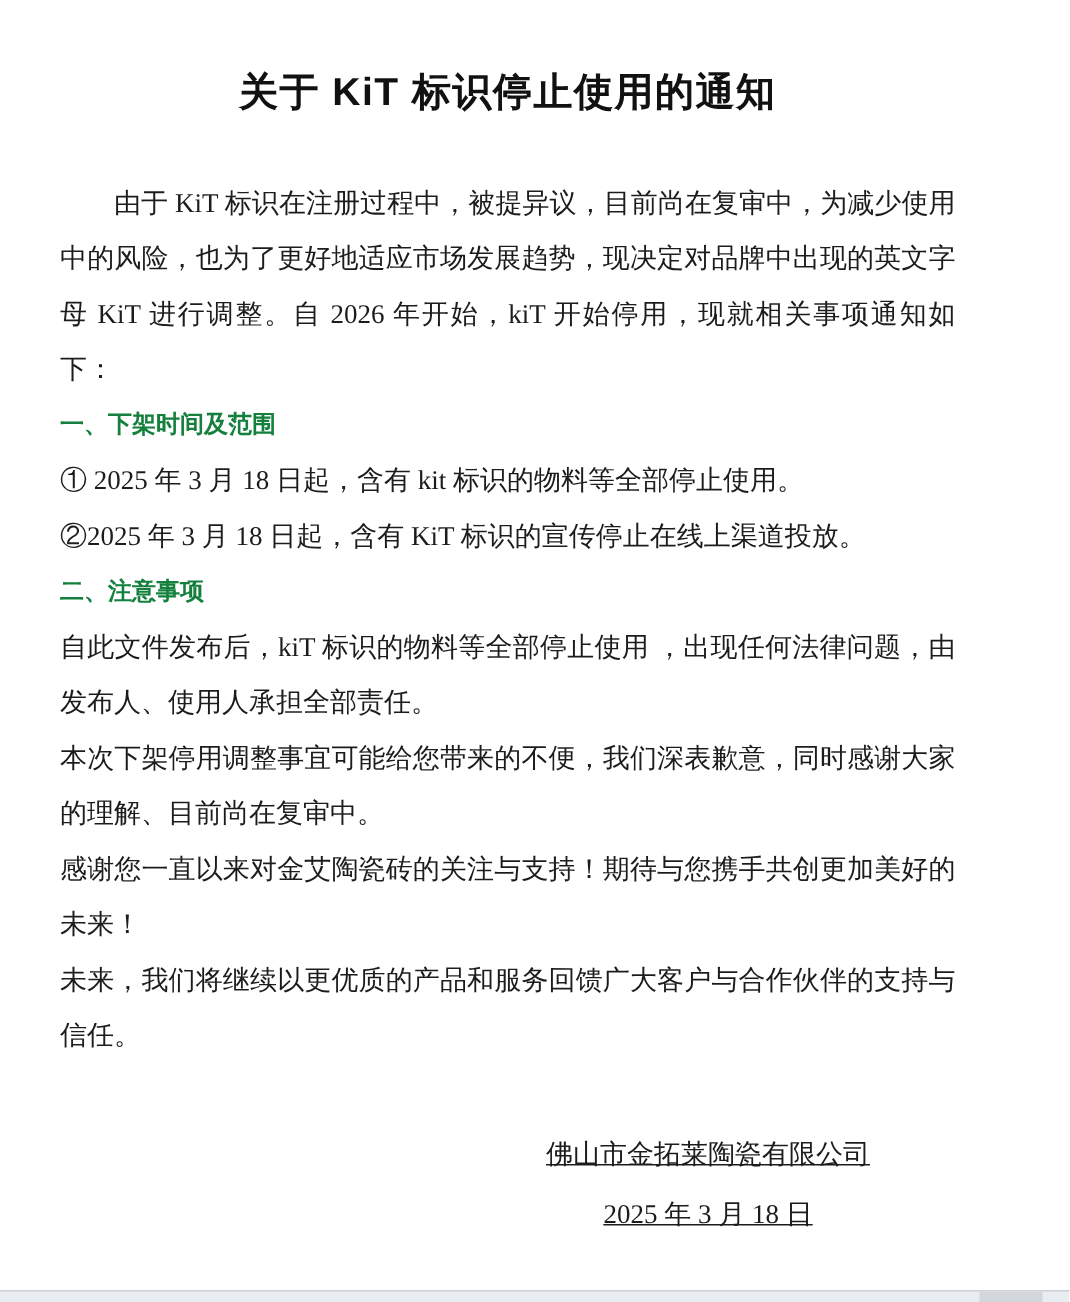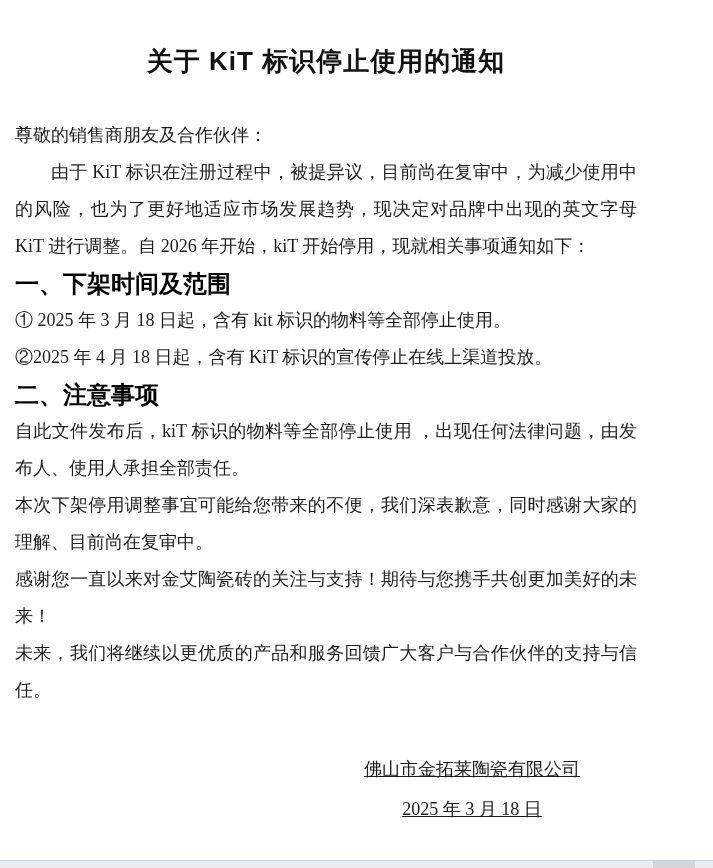--- a/index.html
+++ b/index.html
@@ -11,21 +11,21 @@
     height: 868px;
     background: #ffffff;
     color: #1c1c1c;
     font-family: "Liberation Serif", "DejaVu Serif", serif;
     overflow: hidden;
     position: relative;
   }
   .page {
     box-sizing: border-box;
     width: 668px;
-    padding: 44px 31px 0 15px;
+    padding: 44px 31px 0 40px;
   }
   .doc-title {
     margin: 0 0 38px 0;
     text-align: center;
     font-family: "Liberation Sans", "DejaVu Sans", sans-serif;
     font-size: 26px;
     font-weight: bold;
     letter-spacing: 1px;
     color: #111111;
   }
@@ -39,24 +39,24 @@
   }
   .salutation {
     margin: 0;
   }
   .indent-first {
     text-indent: 2em;
   }
   .sec-heading {
     margin: 0;
     font-family: "Liberation Sans", "DejaVu Sans", sans-serif;
-    font-size: 24px;
+    font-size: 16px;
     font-weight: bold;
     line-height: 37px;
-    color: #000000;
+    color: #15803d;
   }
   .signature-wrap {
     margin-top: 40px;
     padding-right: 57px;
     text-align: right;
   }
   .signature {
     display: inline-block;
     text-align: center;
     text-decoration: underline;
@@ -86,29 +86,28 @@
 </style>
 </head>
 <body>
 
 <div class="page">
 
   <h1 class="doc-title">关于 KiT 标识停止使用的通知</h1>
 
   <div class="body-text">
 
-    <p class="salutation">尊敬的销售商朋友及合作伙伴：</p>
 
     <p class="indent-first">由于 KiT 标识在注册过程中，被提异议，目前尚在复审中，为减少使用中的风险，也为了更好地适应市场发展趋势，现决定对品牌中出现的英文字母 KiT 进行调整。自 2026 年开始，kiT 开始停用，现就相关事项通知如下：</p>
 
     <h2 class="sec-heading">一、下架时间及范围</h2>
 
     <p>① 2025 年 3 月 18 日起，含有 kit 标识的物料等全部停止使用。</p>
 
-    <p>②2025 年 4 月 18 日起，含有 KiT 标识的宣传停止在线上渠道投放。</p>
+    <p>②2025 年 3 月 18 日起，含有 KiT 标识的宣传停止在线上渠道投放。</p>
 
     <h2 class="sec-heading">二、注意事项</h2>
 
     <p>自此文件发布后，kiT 标识的物料等全部停止使用 ，出现任何法律问题，由发布人、使用人承担全部责任。</p>
 
     <p>本次下架停用调整事宜可能给您带来的不便，我们深表歉意，同时感谢大家的理解、目前尚在复审中。</p>
 
     <p>感谢您一直以来对金艾陶瓷砖的关注与支持！期待与您携手共创更加美好的未来！</p>
 
     <p>未来，我们将继续以更优质的产品和服务回馈广大客户与合作伙伴的支持与信任。</p>

